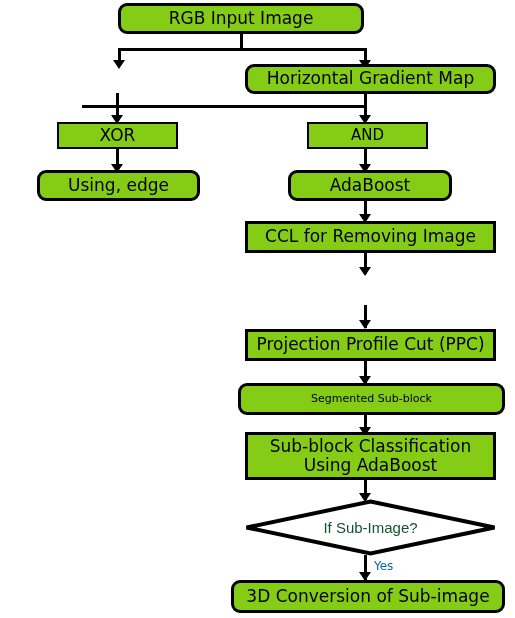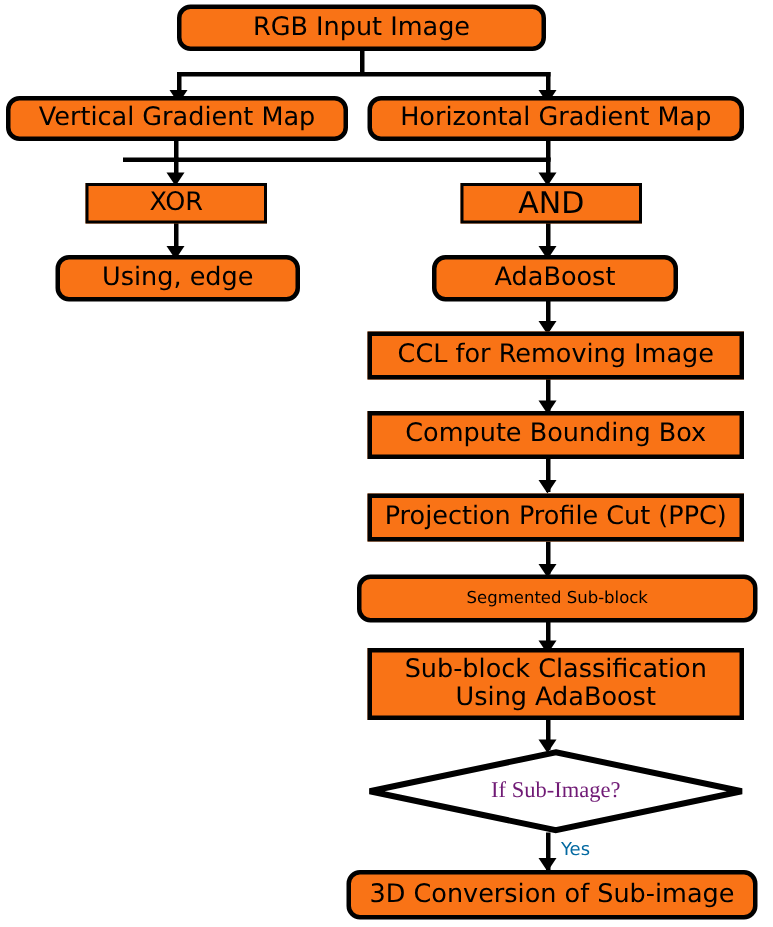--- a/index.html
+++ b/index.html
@@ -16,21 +16,21 @@
     overflow: hidden;
   }
   .node {
     position: absolute;
     box-sizing: border-box;
     display: flex;
     align-items: center;
     justify-content: center;
     text-align: center;
     color: #000000;
-    background: #f97316;
+    background: #84cc16;
     line-height: 1.12;
     z-index: 3;
   }
   .node.rounded {
     border: 3px solid #000000;
     border-radius: 9px;
   }
   .node.rect {
     border: 3px solid #000000;
     border-radius: 0;
@@ -56,22 +56,22 @@
   }
   .diamond-label {
     position: absolute;
     left: 0;
     top: 0;
     width: 100%;
     height: 100%;
     display: flex;
     align-items: center;
     justify-content: center;
-    font-family: Liberation Serif, serif;
-    color: #701a75;
+    font-family: Liberation Sans, sans-serif;
+    color: #14532d;
     z-index: 4;
   }
   
   .seg {
     position: absolute;
     background: #000000;
     z-index: 1;
   }
   .arrowhead {
     position: absolute;
@@ -135,51 +135,45 @@
   <div class="arrowhead" style="left:359px; top:493px;"></div>
 
   <div class="seg" style="left:364px; top:555px; width:3px; height:25px;"></div>
   <div class="arrowhead" style="left:359px; top:572px;"></div>
   <div class="edge-label" style="left:374px; top:559px; font-size:12px;">Yes</div>
 
   <div class="node rounded" style="left:118px; top:3px; width:246px; height:31px; font-size:17px;">
     <span class="lbl">RGB Input Image</span>
   </div>
 
-  <div class="node rounded" style="left:4px; top:64px; width:228px; height:30px; font-size:17px;">
-    <span class="lbl">Vertical Gradient Map</span>
-  </div>
 
   <div class="node rect thin" style="left:57px; top:122px; width:121px; height:27px; font-size:17px;">
     <span class="lbl">XOR</span>
   </div>
 
   <div class="node rounded" style="left:245px; top:64px; width:251px; height:30px; font-size:17px;">
     <span class="lbl">Horizontal Gradient Map</span>
   </div>
 
-  <div class="node rect thin" style="left:307px; top:122px; width:121px; height:27px; font-size:20px;">
+  <div class="node rect thin" style="left:307px; top:122px; width:121px; height:27px; font-size:15px;">
     <span class="lbl">AND</span>
   </div>
 
   <div class="node rounded" style="left:37px; top:170px; width:163px; height:31px; font-size:17px;">
     <span class="lbl">Using, edge</span>
   </div>
 
   <div class="node rounded" style="left:288px; top:170px; width:164px; height:31px; font-size:17px;">
     <span class="lbl">AdaBoost</span>
   </div>
 
   <div class="node rect" style="left:245px; top:221px; width:251px; height:32px; font-size:17px;">
     <span class="lbl">CCL for Removing Image</span>
   </div>
 
-  <div class="node rect" style="left:245px; top:274px; width:251px; height:32px; font-size:17px;">
-    <span class="lbl">Compute Bounding Box</span>
-  </div>
 
   <div class="node rect" style="left:245px; top:329px; width:251px; height:32px; font-size:17px;">
     <span class="lbl">Projection Profile Cut (PPC)</span>
   </div>
 
   <div class="node rounded" style="left:238px; top:383px; width:267px; height:32px; font-size:11px;">
     <span class="lbl">Segmented Sub-block</span>
   </div>
 
   <div class="node rect" style="left:245px; top:432px; width:251px; height:48px; font-size:17px;">

